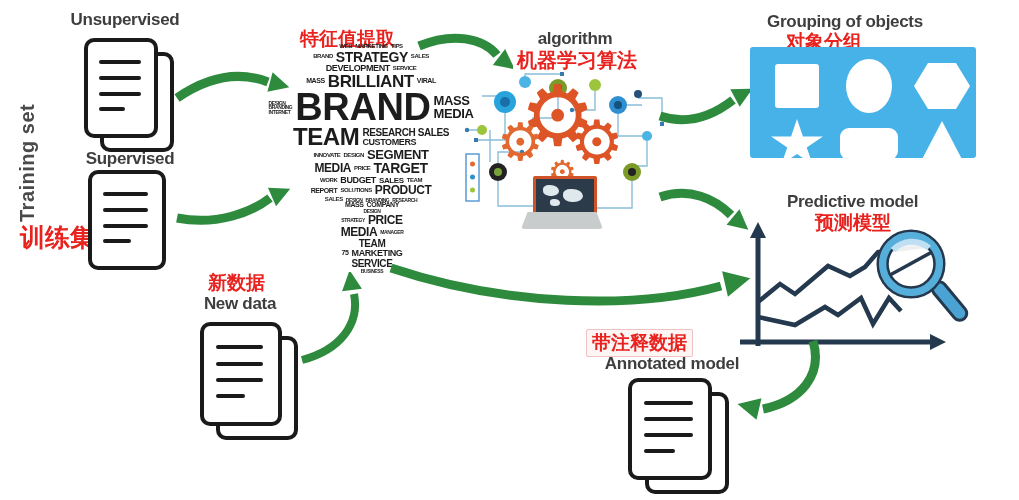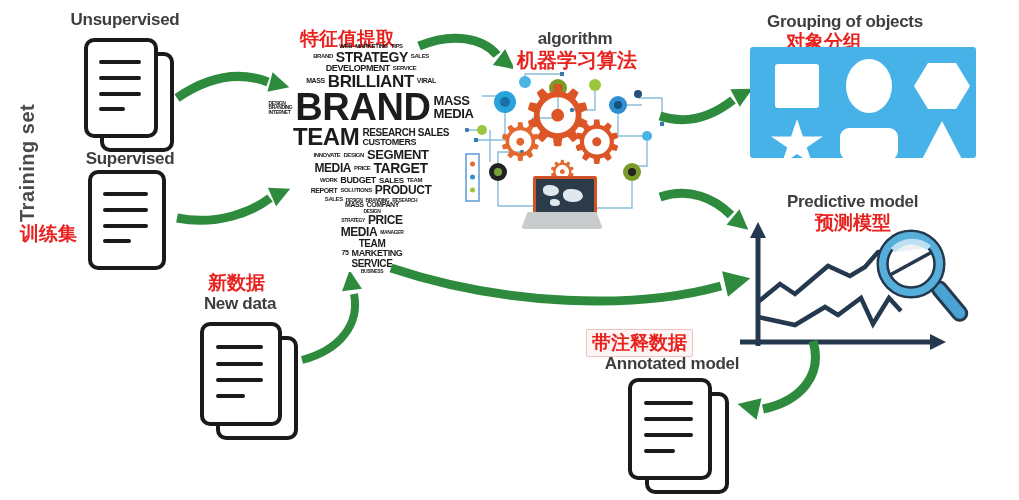--- a/index.html
+++ b/index.html
@@ -45,21 +45,21 @@
                clip-path:polygon(8% 0,92% 0,100% 100%,0 100%);border-radius:0 0 4px 4px;}
   
   #annotated-zh{background:#fdf4f4;border:1.5px solid #eec2c2;border-radius:2px;padding:0 5px;}
 </style>
 </head>
 <body>
 
 <div id="canvas">
 
   <div class="abs" id="training-set" style="left:16px;top:90px;height:132px;">Training set</div>
-  <div class="abs zh" style="left:20px;top:221px;font-size:19px;">训练集</div>
+  <div class="abs zh" style="left:20px;top:221px;font-size:25px;">训练集</div>
 
   <div class="abs title" style="left:60px;top:10px;width:130px;">Unsupervised</div>
   <div class="doc" style="left:100px;top:52px;width:74px;height:100px;"></div>
   <div class="doc" style="left:84px;top:38px;width:74px;height:100px;">
     <div class="ln l1"></div>
       <div class="ln l2"></div>
       <div class="ln l3"></div>
       <div class="ln l4"></div>
   </div>
 

